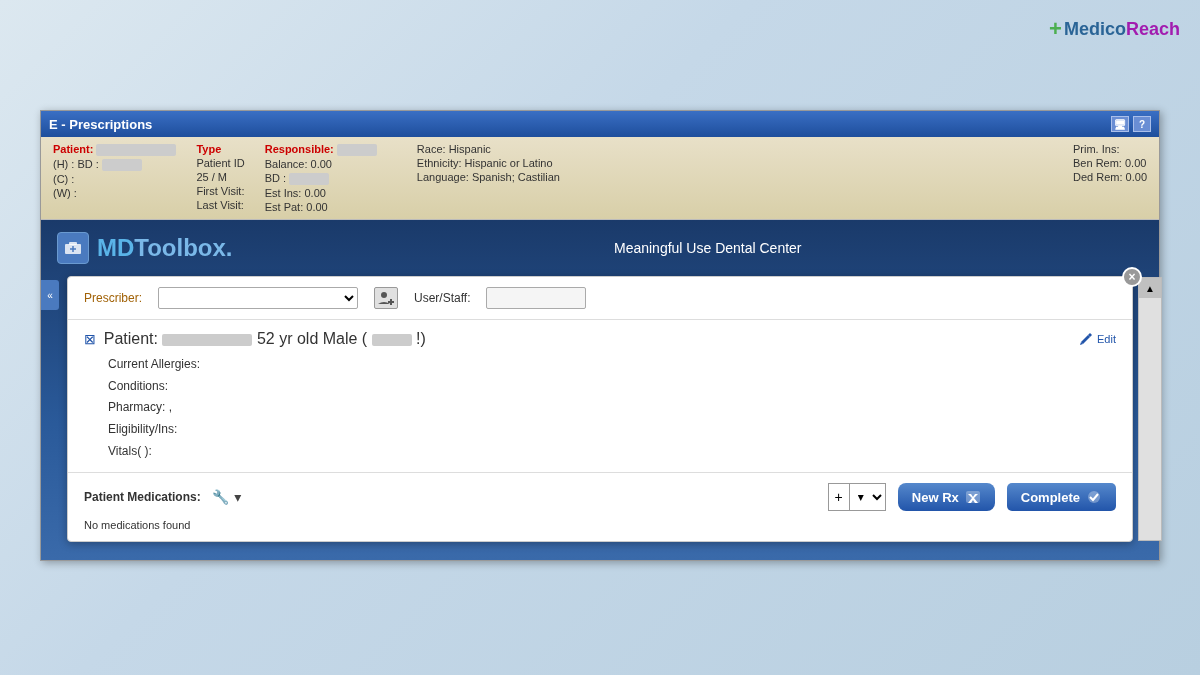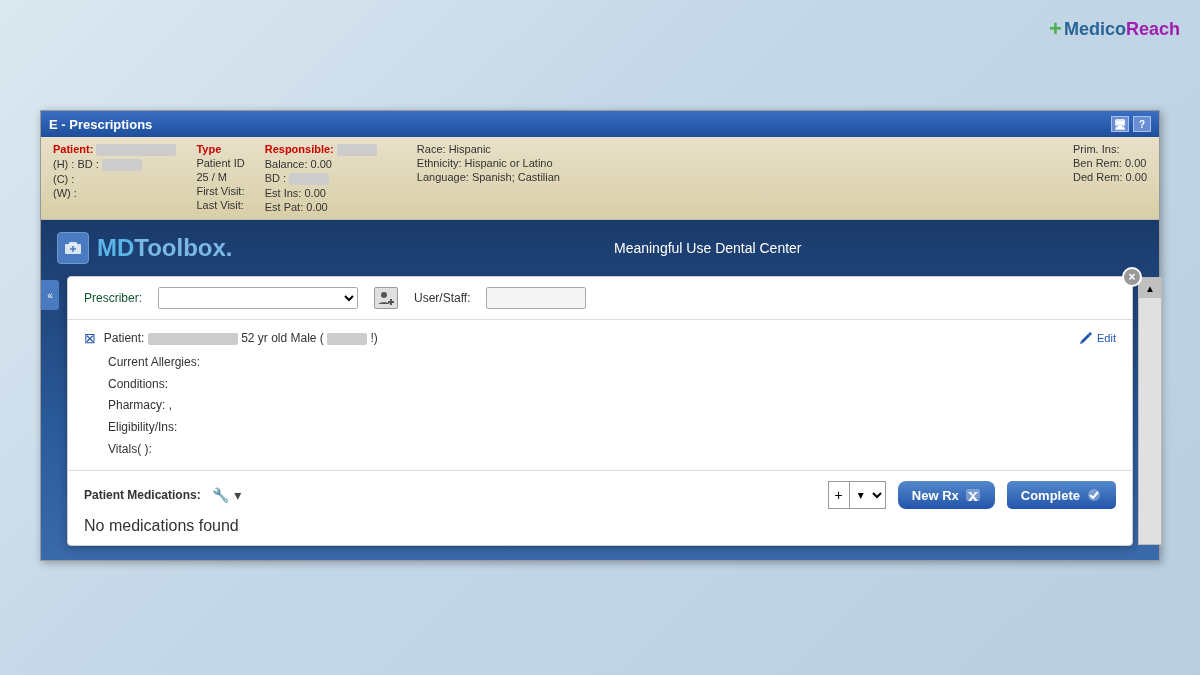--- a/index.html
+++ b/index.html
@@ -206,21 +206,21 @@
     
     .prescriber-row {
       padding: 10px 16px;
       display: flex;
       align-items: center;
       gap: 16px;
       border-bottom: 1px solid #ddd;
     }
     .prescriber-label {
       font-size: 12px;
-      color: #14532d;
+      color: #a16207;
       white-space: nowrap;
     }
     .prescriber-select {
       height: 22px;
       border: 1px solid #aaa;
       border-radius: 2px;
       font-size: 12px;
       width: 200px;
       background: white;
       padding: 0 4px;
@@ -267,21 +267,21 @@
       display: flex;
       align-items: center;
       gap: 8px;
     }
     .collapse-icon {
       color: #2255aa;
       font-size: 14px;
       cursor: pointer;
     }
     .patient-name-text {
-      font-size: 12px;
+      font-size: 16px;
       color: #333;
       text-align: center;
     }
     .edit-btn {
       display: flex;
       align-items: center;
       gap: 4px;
       color: #2255aa;
       font-size: 11px;
       cursor: pointer;
@@ -366,21 +366,21 @@
       padding: 0 14px;
       font-size: 13px;
       font-weight: bold;
       cursor: pointer;
       display: flex;
       align-items: center;
       gap: 6px;
       border-radius: 5px;
     }
     .no-meds {
-      font-size: 16px;
+      font-size: 11px;
       color: #333;
       padding-left: 0;
     }
 
     
     .left-collapse {
       position: absolute;
       left: 0;
       top: 60px;
       background: #4a7abf;

